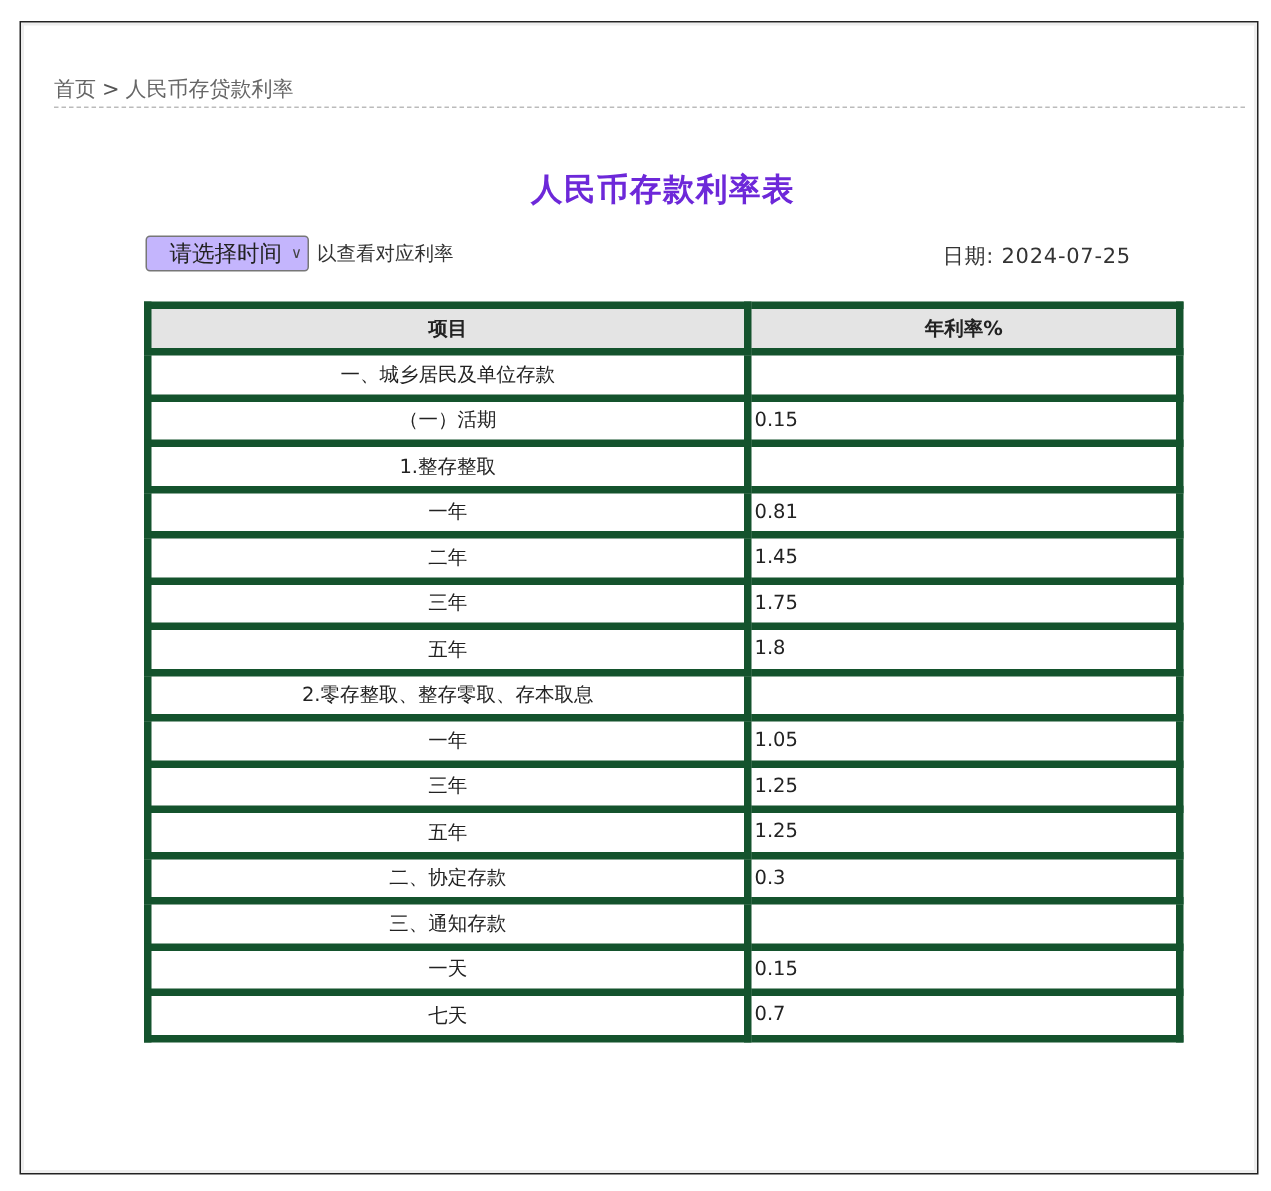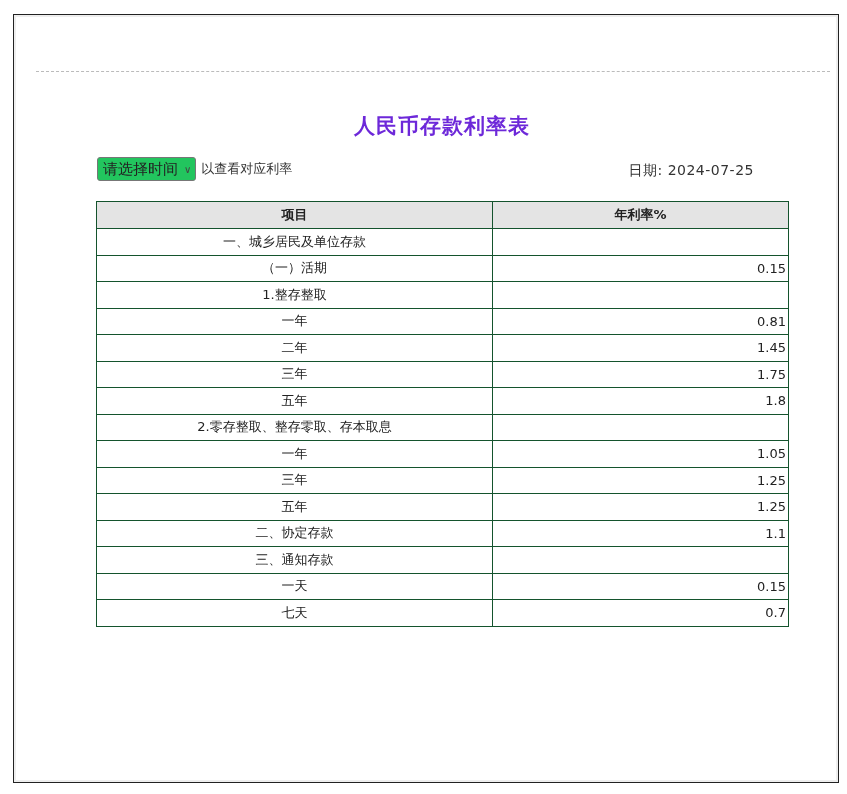--- a/index.html
+++ b/index.html
@@ -3,37 +3,40 @@
 <meta charset="utf-8">
 <style>
   html, body { margin: 0; padding: 0; background: #ffffff; }
   body { width: 847px; height: 794px; position: relative; font-family: "DejaVu Sans", "Liberation Sans", sans-serif; color: #222; overflow: hidden; }
   .frame { position: absolute; left: 13px; top: 14px; width: 824px; height: 767px; border: 1px solid #222; box-shadow: inset 0 0 0 2px #eee; background: #fff; }
   .breadcrumb { position: absolute; left: 22px; top: 36px; font-size: 14px; color: #666; }
   .breadcrumb .sep { margin: 0 4px; color: #555; }
   .bc-line { position: absolute; left: 22px; right: 8px; top: 56px; border-top: 1px dashed #bbb; }
   .title { position: absolute; left: 0; right: 0; top: 97px; text-align: center; font-size: 21px; font-weight: bold; color: #6d28d9; letter-spacing: 1px; padding-left: 32px; }
   .controls { position: absolute; left: 83px; top: 142px; display: flex; align-items: center; font-size: 13px; }
-  .select { display: inline-flex; align-items: center; border: 1px solid #777; border-radius: 3px; padding: 1px 4px 1px 5px; font-size: 15px; height: 20px; background: #22c55e; cursor: pointer; justify-content: space-between; }
+  .select { display: inline-flex; align-items: center; border: 1px solid #777; border-radius: 3px; padding: 1px 4px 1px 15px; font-size: 15px; height: 20px; background: #c4b5fd; cursor: pointer; justify-content: space-between; }
   .select .chev { font-size: 10px; margin-left: 6px; color: #444; }
   .hint { margin-left: 5px; color: #333; font-size: 13px; }
   .date { position: absolute; right: 84px; top: 147px; font-size: 14px; color: #333; letter-spacing: 0.5px; }
   table.rates { position: absolute; left: 82px; top: 186px; width: 693px; border-collapse: collapse; font-size: 13px; }
-  table.rates th, table.rates td { border: 1px solid #14532d; height: 25.5px; padding: 0 2px; margin-top: 30px; }
+  table.rates th, table.rates td { border: 5px solid #14532d; height: 25.5px; padding: 0 2px; margin-top: 30px; }
   table.rates th { background: #e4e4e4; font-weight: bold; text-align: center; height: 26px; color: #222; }
   table.rates td.c1 { width: 391px; }
   table.rates td.indent { text-align: center; }
-  table.rates td.c2 { text-align: right; }
+  table.rates td.c2 { text-align: left; }
   table.rates td.left2 { text-align: left; line-height: 20px; padding: 2px 4px 2px 2px; }
   table.rates td.pad { padding-left: 2px; text-align: center; }
 </style>
 </head>
 <body>
 
 <div class="frame">
+  <div class="breadcrumb">
+    <span>首页</span><span class="sep">&gt;</span><span>人民币存贷款利率</span>
+  </div>
   <div class="bc-line"></div>
 
   <div class="title">人民币存款利率表</div>
 
   <div class="controls">
     <div class="select">
       <span>请选择时间</span>
       <span class="chev">∨</span>
     </div>
     <span class="hint">以查看对应利率</span>
@@ -91,21 +94,21 @@
       <tr>
           <td class="c1 indent">三年</td>
           <td class="c2">1.25</td>
         </tr>
       <tr>
           <td class="c1 indent">五年</td>
           <td class="c2">1.25</td>
         </tr>
       <tr>
           <td class="c1 pad">二、协定存款</td>
-          <td class="c2">1.1</td>
+          <td class="c2">0.3</td>
         </tr>
       <tr>
           <td class="c1 pad">三、通知存款</td>
           <td class="c2"></td>
         </tr>
       <tr>
           <td class="c1 indent">一天</td>
           <td class="c2">0.15</td>
         </tr>
       <tr>

